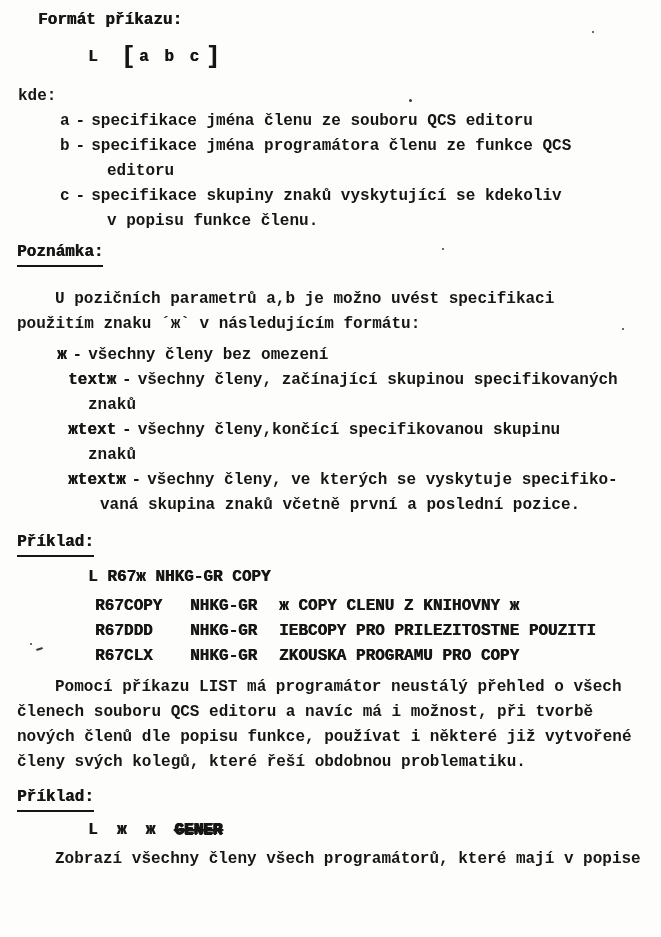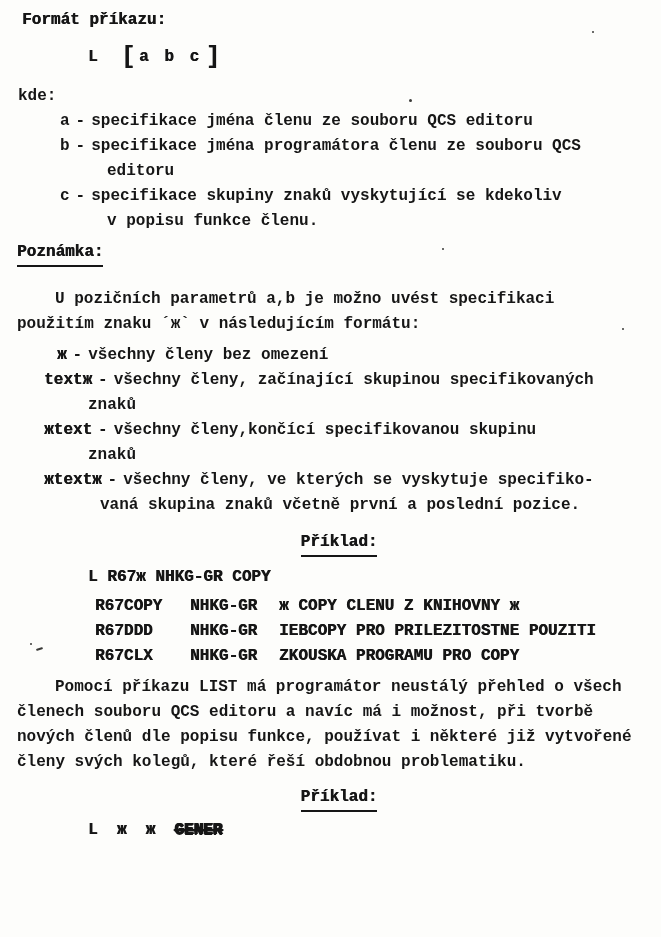--- a/index.html
+++ b/index.html
@@ -27,42 +27,42 @@
   .heavy { text-shadow: 0.5px 0 0 currentColor; }
   .underlined {
     display: inline-block;
     border-bottom: 2px solid var(--ink);
     padding-bottom: 0px;
     text-shadow: 0.5px 0 0 currentColor;
   }
   .dash { margin: 0 6px; }
   .pre { white-space: pre; }
 
-  .ml-heading   { margin-left: 22px; margin-top: 0; }
+  .ml-heading   { margin-left: 38px; margin-top: 0; }
   .cmd-format   { margin-left: 88px; margin-top: 12px; }
   .bracket {
     display: inline-block;
     font-size: 23px;
     line-height: 1;
     vertical-align: -2px;
     text-shadow: 0.5px 0 0 currentColor;
   }
   .cmd-args { margin: 0 4px; letter-spacing: 3px; }
   .kde        { margin-left: 18px; margin-top: 14px; }
 
   .param-first { margin-left: 60px; }
   .param-cont  { margin-left: 107px; }
 
   .sect-heading { margin-left: 17px; margin-top: 6px; text-decoration: underline; }
-  .sect-heading2 { margin-left: 17px; margin-top: 12px; text-align: center; }
+  .sect-heading2 { margin-left: 17px; margin-top: 12px; }
   .para { margin-left: 17px; margin-top: 20px; }
   .para .ind { padding-left: 38px; }
 
   .wild-list { margin-top: 6px; }
-  .wild-first  { margin-left: 44px; }
+  .wild-first  { margin-left: 68px; }
   .wild-first.item0 { margin-left: 57px; }
   .wild-cont   { margin-left: 88px; }
   .wild-cont.deep { margin-left: 100px; }
 
   .cmd-example { margin-left: 88px; margin-top: 8px; text-shadow: 0.6px 0 0 currentColor; }
 
   .tbl { margin-left: 95px; margin-top: 4px; }
   .tbl-row { display: flex; text-shadow: 0.5px 0 0 currentColor; }
   .tbl-c1 { width: 95px; flex-shrink: 0; }
   .tbl-c2 { width: 89px; flex-shrink: 0; }
@@ -93,21 +93,21 @@
     <span style="display:inline-block;width:14px;"></span><span class="bracket">[</span><span class="cmd-args heavy">a b c</span><span class="bracket">]</span>
   </div>
 
   <div class="line kde">kde:</div>
 
   <div>
     <div class="line param-first">
       <span>a</span><span class="dash">-</span><span>specifikace jména členu ze souboru QCS editoru</span>
     </div>
     <div class="line param-first">
-      <span>b</span><span class="dash">-</span><span>specifikace jména programátora členu ze souboru QCS</span>
+      <span>b</span><span class="dash">-</span><span>specifikace jména programátora členu ze funkce QCS</span>
     </div>
     <div class="line param-cont">editoru</div>
     <div class="line param-first">
       <span>c</span><span class="dash">-</span><span>specifikace skupiny znaků vyskytující se kdekoliv</span>
     </div>
     <div class="line param-cont">v popisu funkce členu.</div>
   </div>
 
   <div class="sect-heading">
     <span class="underlined">Poznámka:</span>
@@ -165,20 +165,21 @@
     <div class="line">členy svých kolegů, které řeší obdobnou problematiku.</div>
   </div>
 
   <div class="sect-heading2" style="margin-top:10px;">
     <span class="underlined">Příklad:</span>
   </div>
   <div class="line cmd-example" style="margin-top:6px;">
     <span class="pre">L  ж  ж  </span><span class="overstrike">GENER</span>
   </div>
 
+  <div class="line closing">Zobrazí všechny členy všech programátorů, které mají v popise</div>
 
   <div class="speck" style="left:409px;top:99px;width:3px;height:3px;"></div>
   <div class="speck" style="left:592px;top:31px;width:2px;height:2px;"></div>
   <div class="speck" style="left:36px;top:648px;width:7px;height:2px;border-radius:1px;transform:rotate(-18deg);"></div>
   <div class="speck" style="left:30px;top:643px;width:2px;height:2px;"></div>
   <div class="speck" style="left:442px;top:248px;width:2px;height:2px;"></div>
   <div class="speck" style="left:622px;top:328px;width:2px;height:2px;"></div>
 
 </div>
 

